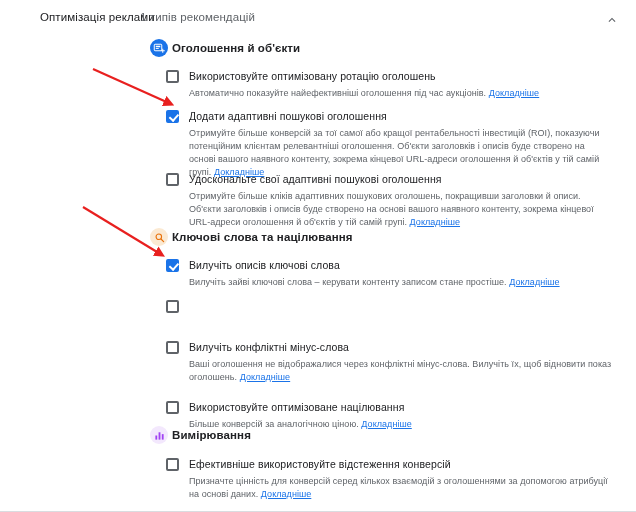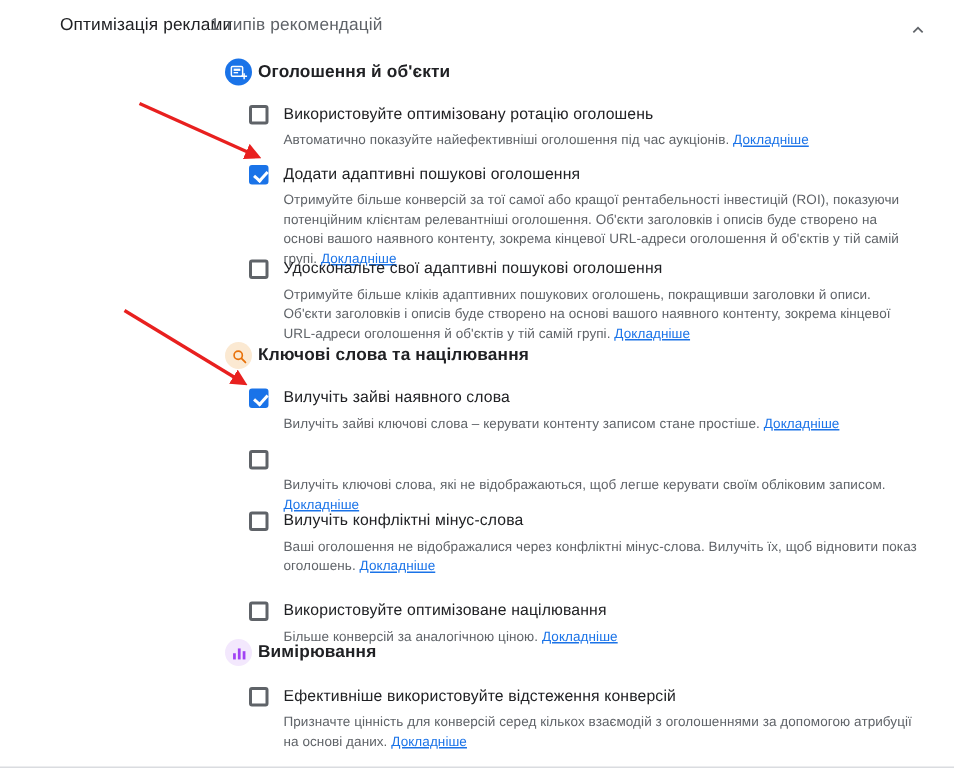--- a/index.html
+++ b/index.html
@@ -241,35 +241,31 @@
           <circle cx="10.5" cy="10.5" r="6" fill="none" stroke="#e8710a" stroke-width="2.4"></circle>
           <path d="M15.2 15.2 21 21" stroke="#e8710a" stroke-width="2.6" stroke-linecap="round"></path>
         </svg>
       </span>
       <span class="section-title">Ключові слова та націлювання</span>
     </div>
 
     <div class="rec" style="top:258px;">
       <div class="rec-row">
         <span class="checkbox checked"></span>
-        <span class="rec-title">Вилучіть зайві наявного слова</span>
+        <span class="rec-title">Вилучіть описів ключові слова</span>
       </div>
       <div class="rec-desc">
         <span>Вилучіть зайві ключові слова – керувати контенту записом стане простіше.</span>
         <span class="link">Докладніше</span>
       </div>
     </div>
 
     <div class="rec" style="top:299px;">
       <div class="rec-row">
         <span class="checkbox"></span>
-      </div>
-      <div class="rec-desc">
-        <span>Вилучіть ключові слова, які не відображаються, щоб легше керувати своїм обліковим записом.</span>
-        <span class="link">Докладніше</span>
       </div>
     </div>
 
     <div class="rec" style="top:340px;">
       <div class="rec-row">
         <span class="checkbox"></span>
         <span class="rec-title">Вилучіть конфліктні мінус-слова</span>
       </div>
       <div class="rec-desc">
         <span>Ваші оголошення не відображалися через конфліктні мінус-слова. Вилучіть їх, щоб відновити показ оголошень.</span>

